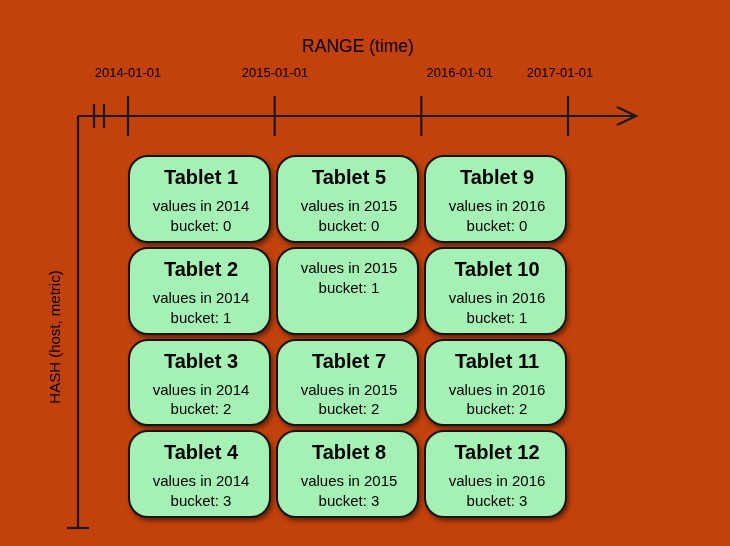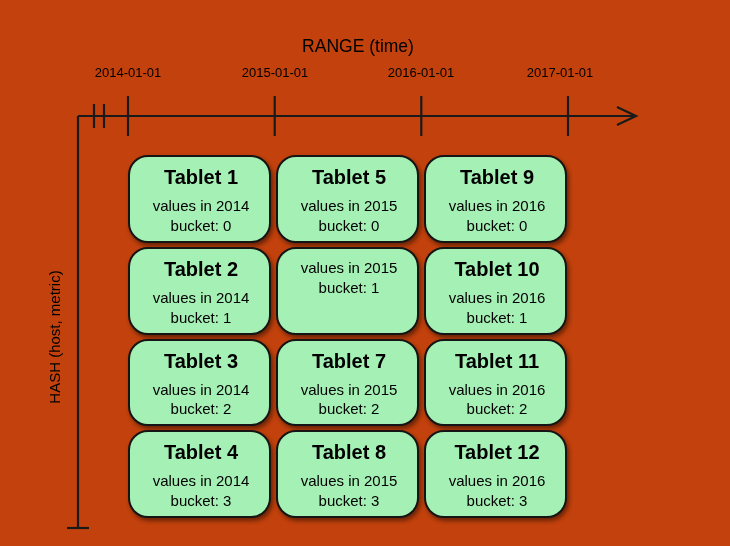--- a/index.html
+++ b/index.html
@@ -29,21 +29,21 @@
   .tick-label {
     position: absolute;
     top: 65px; width: 120px;
     text-align: center;
     font-size: 13px;
     color: var(--text-color);
     white-space: nowrap;
   }
   .tick-label.t0 { left: 68px; }
   .tick-label.t1 { left: 215px; }
-  .tick-label.t2 { left: 361px; }
+  .tick-label.t2 { left: 373px; text-align: right; }
   .tick-label.t3 { left: 500px; }
   .axes { position: absolute; left: 0; top: 0; }
   .hash-title {
     position: absolute;
     left: -22px; top: 327px;
     width: 156px; height: 20px;
     text-align: center;
     font-size: 15px;
     color: var(--text-color);
     transform: rotate(-90deg);

